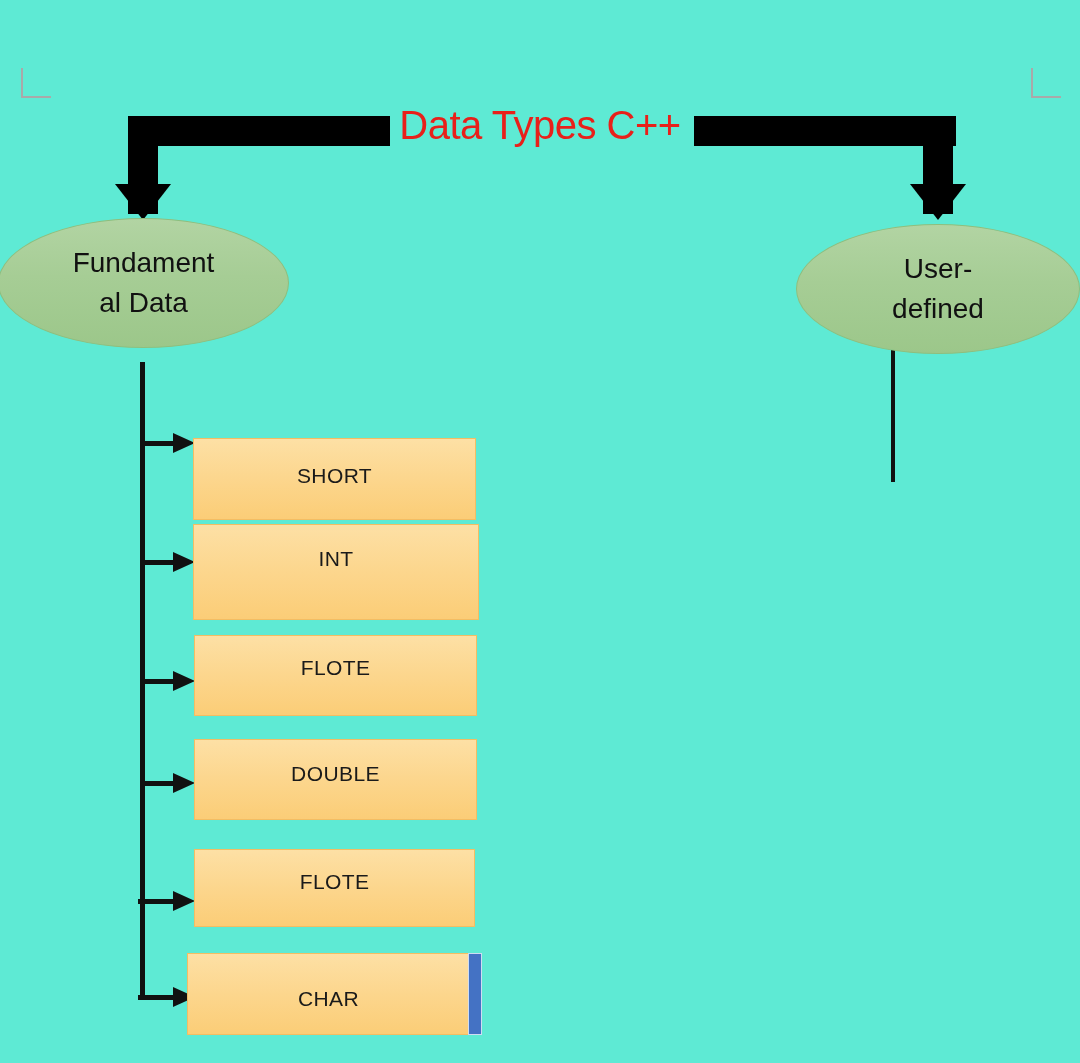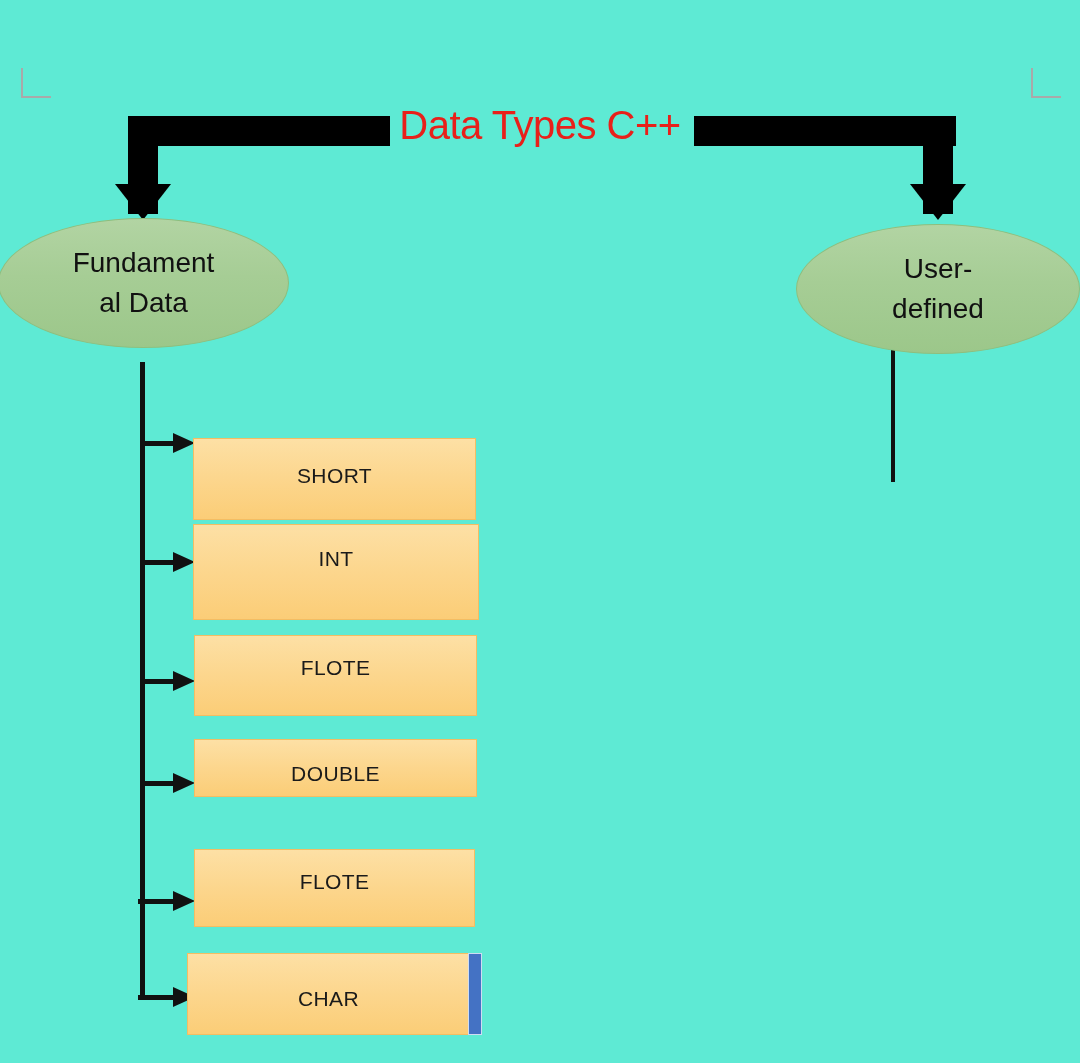--- a/index.html
+++ b/index.html
@@ -227,21 +227,21 @@
   </div>
 
   <div class="type-box" style="left:193px; top:524px; width:286px; height:96px;">
     <span class="box-label" style="top:22px;">INT</span>
   </div>
 
   <div class="type-box" style="left:194px; top:635px; width:283px; height:81px;">
     <span class="box-label" style="top:20px;">FLOTE</span>
   </div>
 
-  <div class="type-box" style="left:194px; top:739px; width:283px; height:58px;padding-left:44px;">
+  <div class="type-box" style="left:194px; top:739px; width:283px; height:81px;padding-left:44px;">
     <span class="box-label" style="top:22px;">DOUBLE</span>
   </div>
 
   <div class="type-box" style="left:194px; top:849px; width:281px; height:78px;">
     <span class="box-label" style="top:20px;">FLOTE</span>
   </div>
 
   <div class="type-box" style="left:187px; top:953px; width:283px; height:82px;">
     <span class="box-label" style="top:21px;margin-top:12px;">CHAR</span>
   </div>

